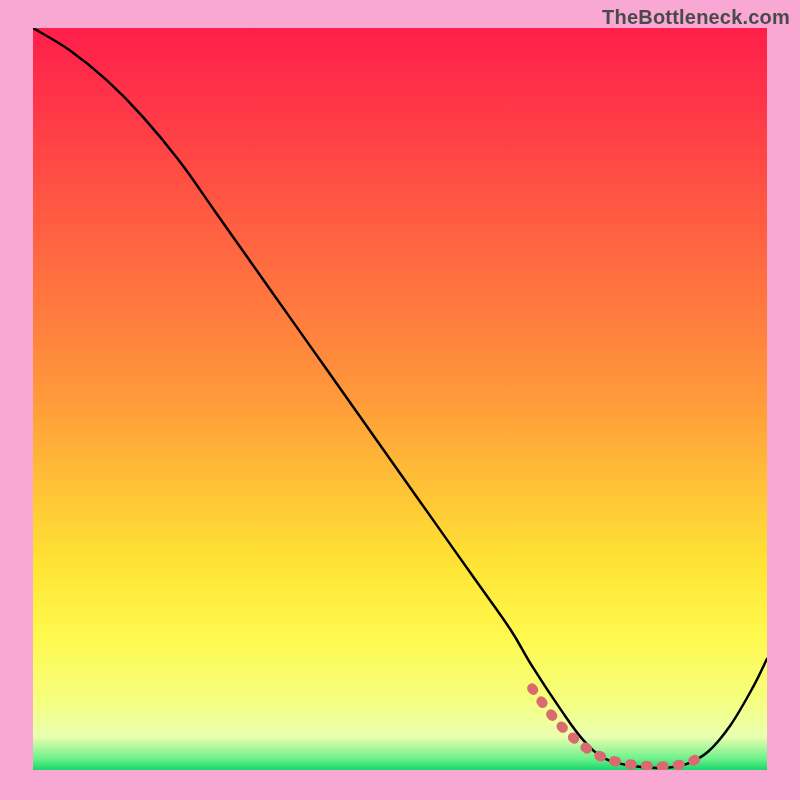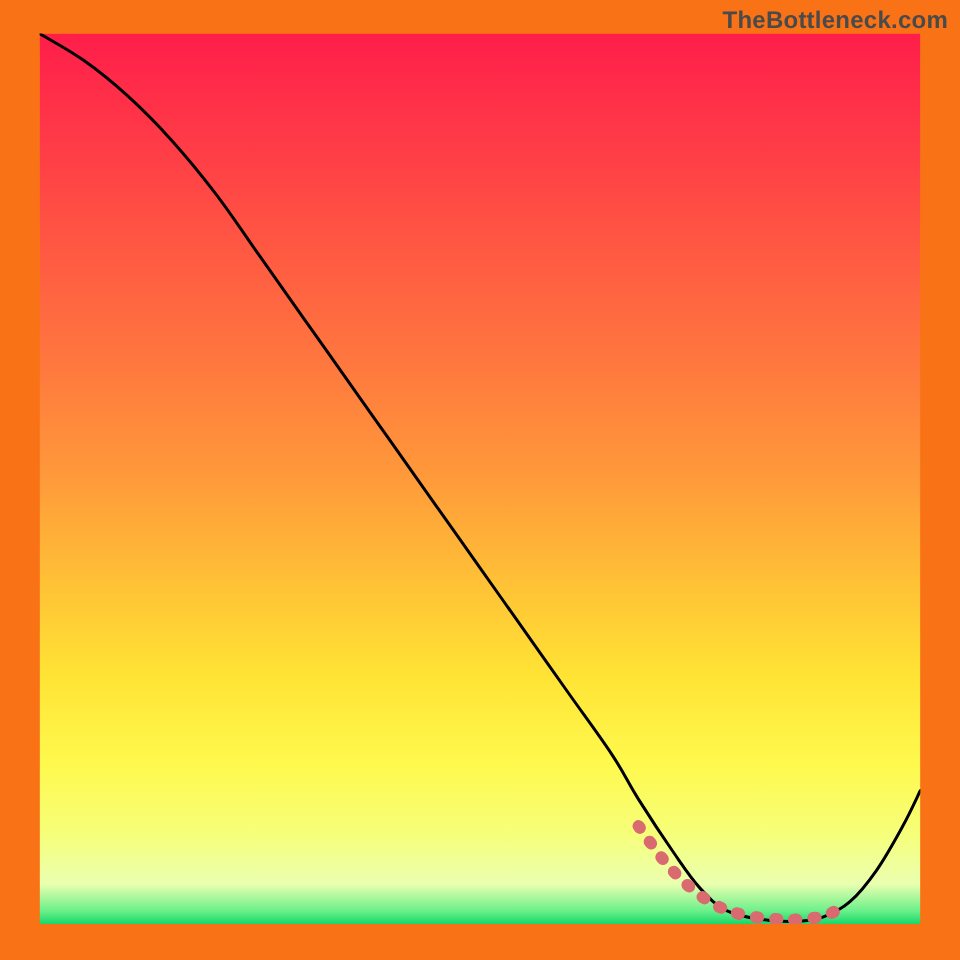--- a/index.html
+++ b/index.html
@@ -8,21 +8,21 @@
     width: 800px;
     height: 800px;
     background: #000000;
     font-family: Arial, Helvetica, sans-serif;
     overflow: hidden;
   }
   .stage {
     position: relative;
     width: 800px;
     height: 800px;
-    background: #f97316;
+    background: #f9a8d4;
   }
   .watermark {
     position: absolute;
     top: 6px;
     right: 10px;
     color: #4a4a4a;
     font-size: 20px;
     font-weight: 600;
     letter-spacing: 0.2px;
     user-select: none;

